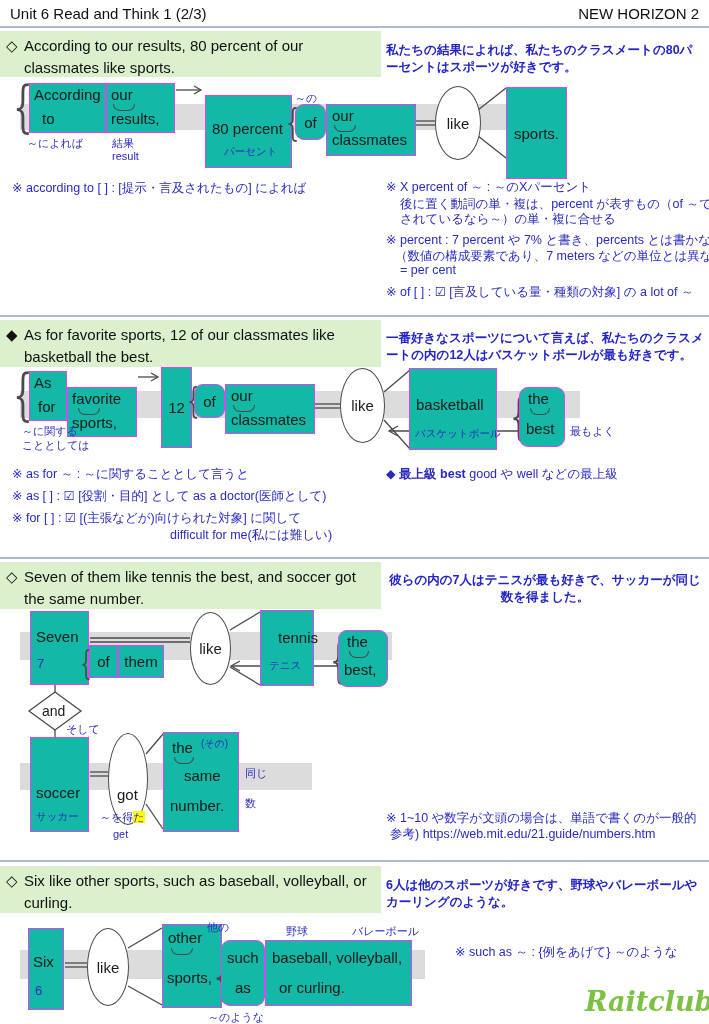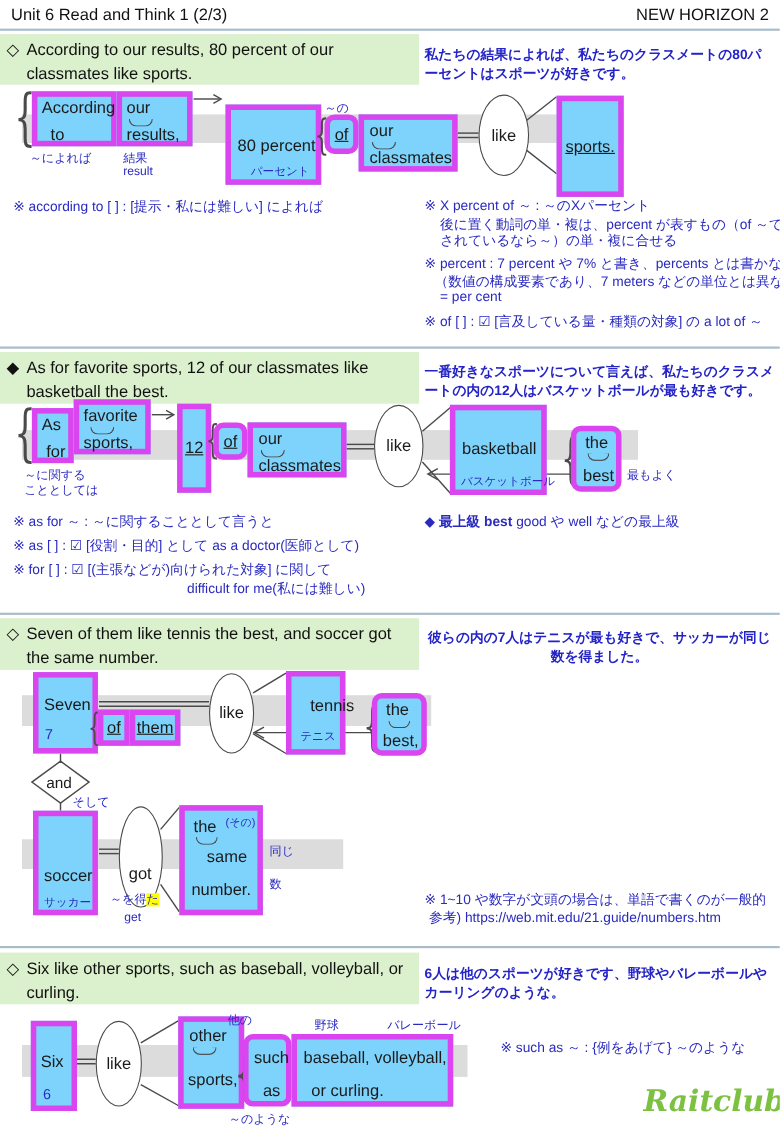--- a/index.html
+++ b/index.html
@@ -9,22 +9,22 @@
   .hdr{font-size:15px;color:#111;}
   .rule{position:absolute;left:0;width:709px;height:2px;background:#a9bcca;}
   .green{position:absolute;background:#dbf0cc;display:flex;align-items:flex-start;
          padding:4px 6px 2px 6px;box-sizing:border-box;font-size:15px;line-height:1.45;color:#111;}
   .marker{width:18px;flex:0 0 18px;}
   .gtext{flex:1;}
   .jpb{position:absolute;color:#2323c8;font-weight:bold;font-size:12.5px;line-height:1.35;}
   .note{position:absolute;color:#2a2ac0;font-size:12.5px;white-space:nowrap;}
   .band{position:absolute;background:#dcdcdc;z-index:0;}
   svg.lines{position:absolute;left:0;top:0;z-index:1;}
-  .box{position:absolute;background:#7dd3fc;border:5px solid #d946ef;box-sizing:border-box;
-       font-size:15px;z-index:2;text-decoration:underline;}
+  .box{position:absolute;background:#14b8a6;border:1px solid #d946ef;box-sizing:border-box;
+       font-size:15px;z-index:2;}
   .box>span{position:absolute;white-space:nowrap;}
   .bubble{border-radius:9px;}
   .cen{display:flex;align-items:center;justify-content:center;}
   .ell{position:absolute;background:#fff;border:1px solid #4a4a4a;border-radius:50%;
        box-sizing:border-box;z-index:2;font-size:15px;}
   .jp{position:absolute;color:#2a2ac0;font-size:11px;white-space:nowrap;z-index:3;}
   .jps{color:#2a2ac0;font-size:10.5px;white-space:nowrap;}
   .ub{position:absolute;height:7px;border:1.5px solid #4a4a4a;border-top:none;
       border-radius:0 0 9px 9px;box-sizing:border-box;}
   .brace{position:absolute;color:#4a4a4a;font-family:"DejaVu Serif",serif;font-weight:normal;
@@ -126,21 +126,21 @@
     <div class="ub" style="top:20px;left:7px;width:22px;"></div>
     <span style="top:26px;left:5px;">classmates</span>
   </div>
   <div class="ell cen" style="left:435px;top:86px;width:46px;height:74px;">
     <span>like</span>
   </div>
   <div class="box cen" style="left:506px;top:87px;width:61px;height:92px;">
     <span style="position:static;">sports.</span>
   </div>
 
-  <div class="note" style="left:12px;top:180px;">※ according to [ ] :  [提示・私には難しい] によれば</div>
+  <div class="note" style="left:12px;top:180px;">※ according to [ ] :  [提示・言及されたもの] によれば</div>
   <div class="note" style="left:386px;top:179px;">※ X percent of ～ :  ～のXパーセント</div>
   <div class="note" style="left:400px;top:196px;">後に置く動詞の単・複は、percent が表すもの（of ～で修飾</div>
   <div class="note" style="left:400px;top:211px;">されているなら～）の単・複に合せる</div>
   <div class="note" style="left:386px;top:232px;">※ percent :  7 percent や 7% と書き、percents とは書かない</div>
   <div class="note" style="left:395px;top:248px;">（数値の構成要素であり、7 meters などの単位とは異なる）</div>
   <div class="note" style="left:400px;top:263px;">= per cent</div>
   <div class="note" style="left:386px;top:284px;">※ of [ ] :  ☑ [言及している量・種類の対象] の  a lot of ～</div>
 
   <div class="rule" style="top:315px;"></div>
 
@@ -148,21 +148,21 @@
     <span class="marker">◆</span>
     <span class="gtext">As for favorite sports, 12 of our classmates like basketball the best.</span>
   </div>
   <div class="jpb" style="left:386px;top:330px;width:318px;">一番好きなスポーツについて言えば、私たちのクラスメートの内の12人はバスケットボールが最も好きです。</div>
 
   <div class="brace" style="left:13px;top:370px;font-size:56px;line-height:50px;">{</div>
   <div class="box" style="left:29px;top:371px;width:38px;height:50px;">
     <span style="top:2px;left:4px;">As</span>
     <span style="top:26px;left:8px;">for</span>
   </div>
-  <div class="box" style="left:67px;top:363px;width:70px;height:50px;">
+  <div class="box" style="left:67px;top:387px;width:70px;height:50px;">
     <span style="top:2px;left:4px;">favorite</span>
     <div class="ub" style="top:20px;left:10px;width:22px;"></div>
     <span style="top:26px;left:4px;">sports,</span>
   </div>
   <div class="jp" style="left:22px;top:424px;">～に関する</div>
   <div class="jp" style="left:22px;top:438px;">こととしては</div>
   <div class="box cen" style="left:161px;top:367px;width:31px;height:81px;">
     <span style="position:static;">12</span>
   </div>
   <div class="brace" style="left:187px;top:384px;font-size:36px;line-height:34px;">{</div>

